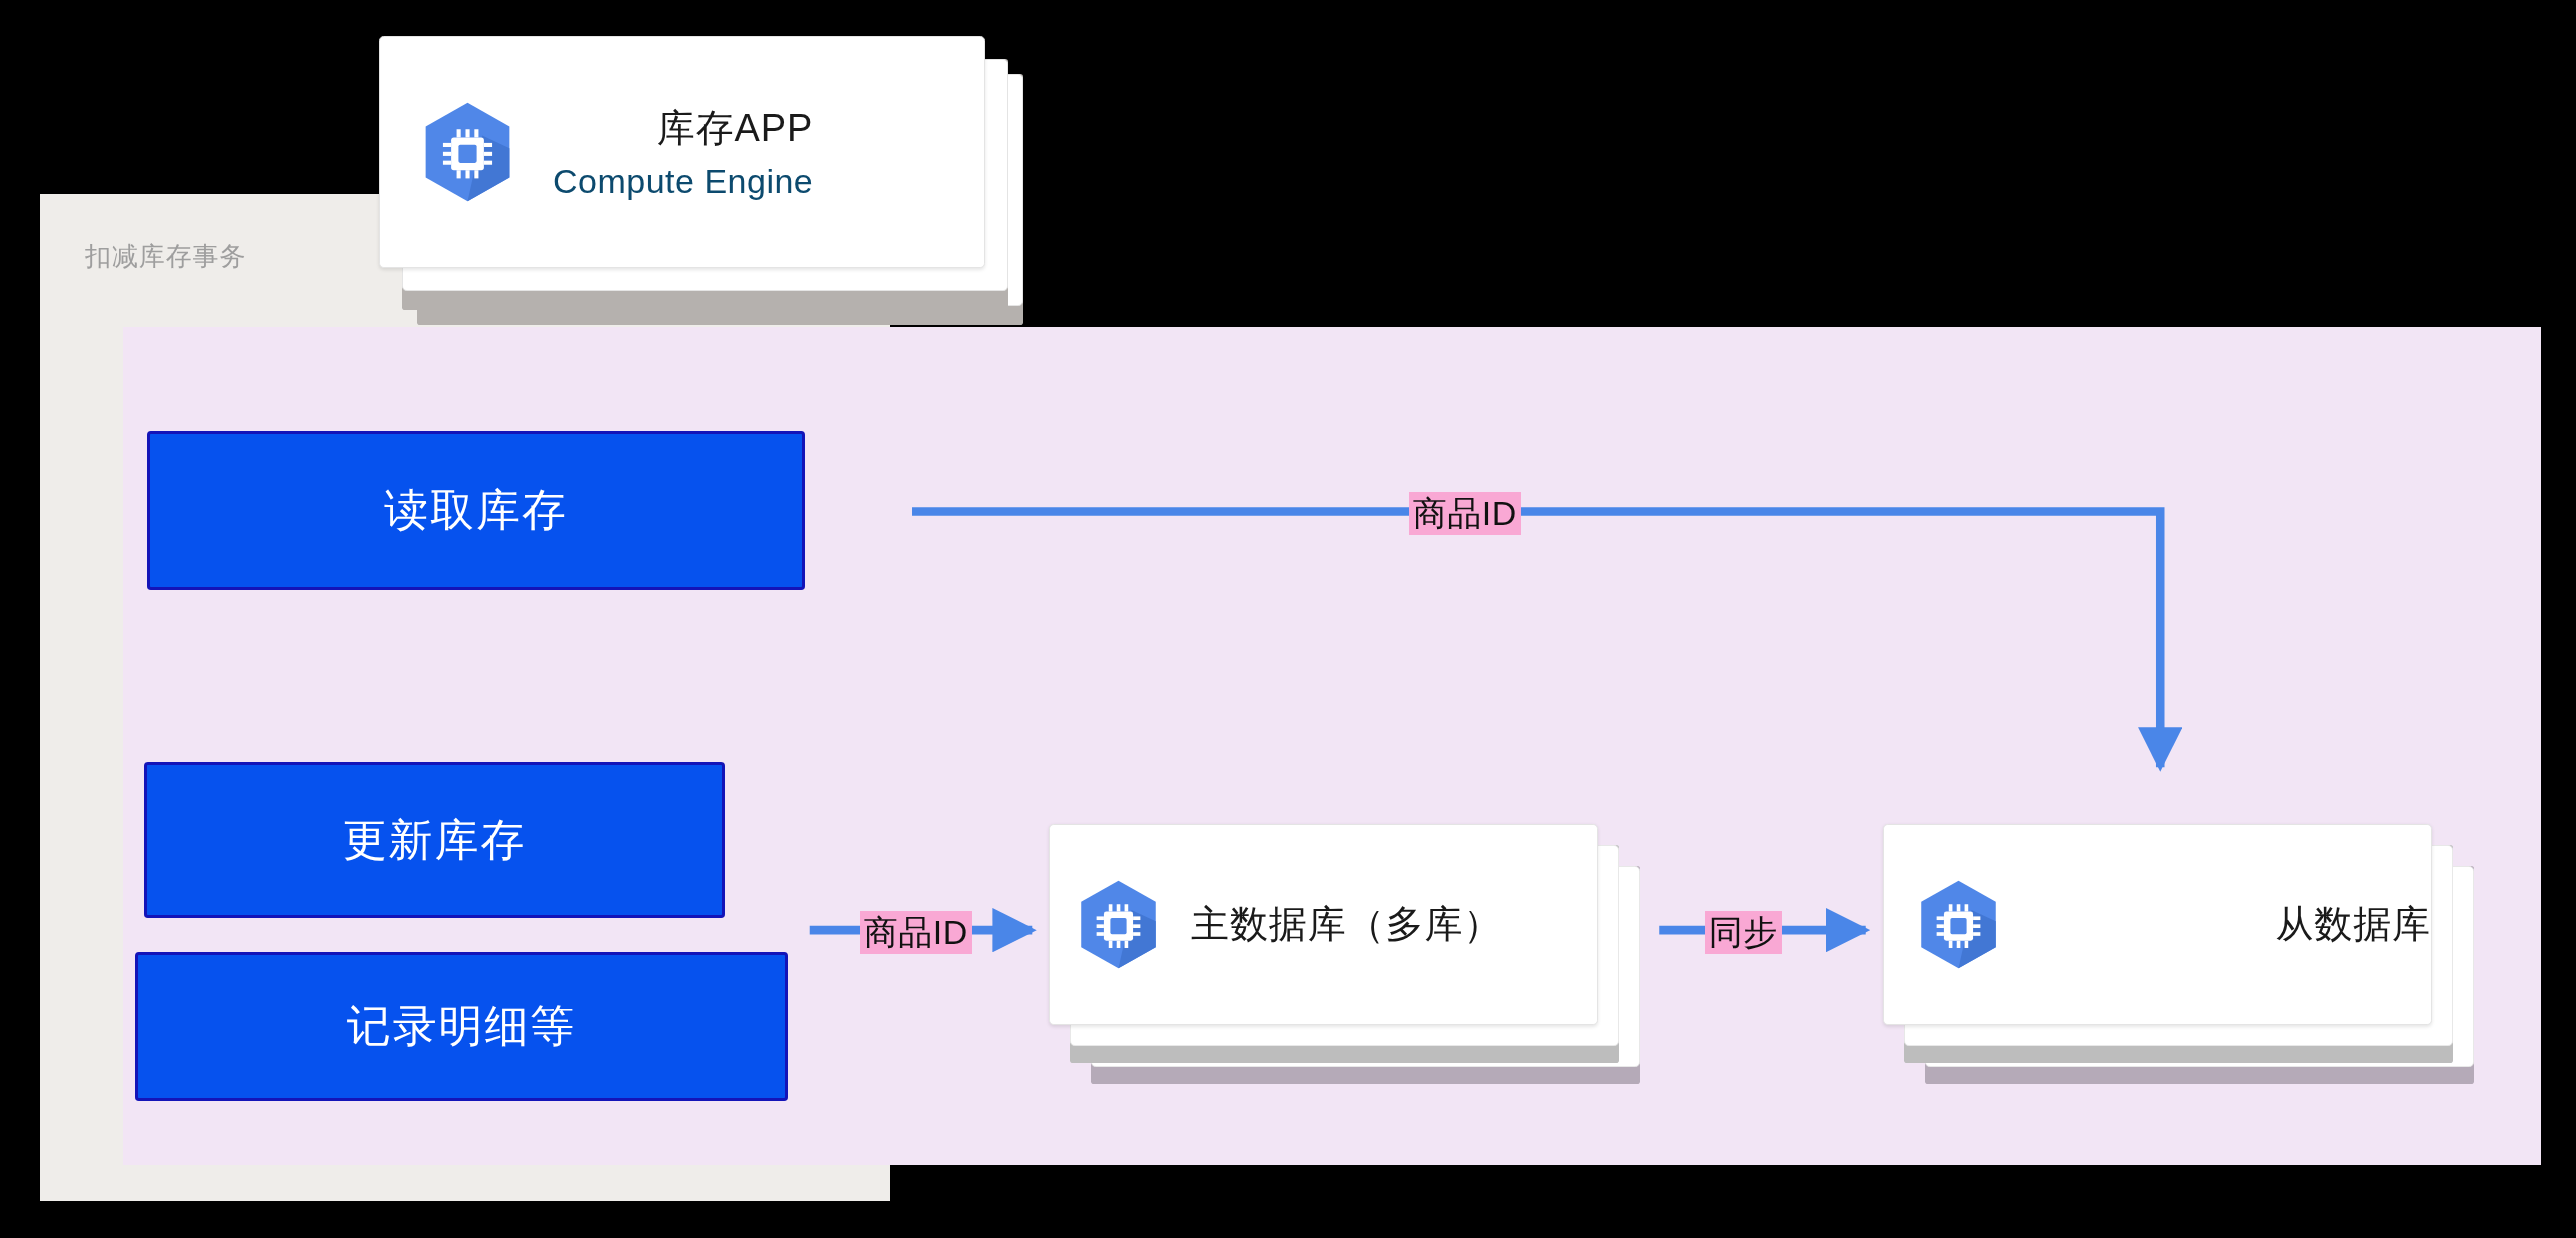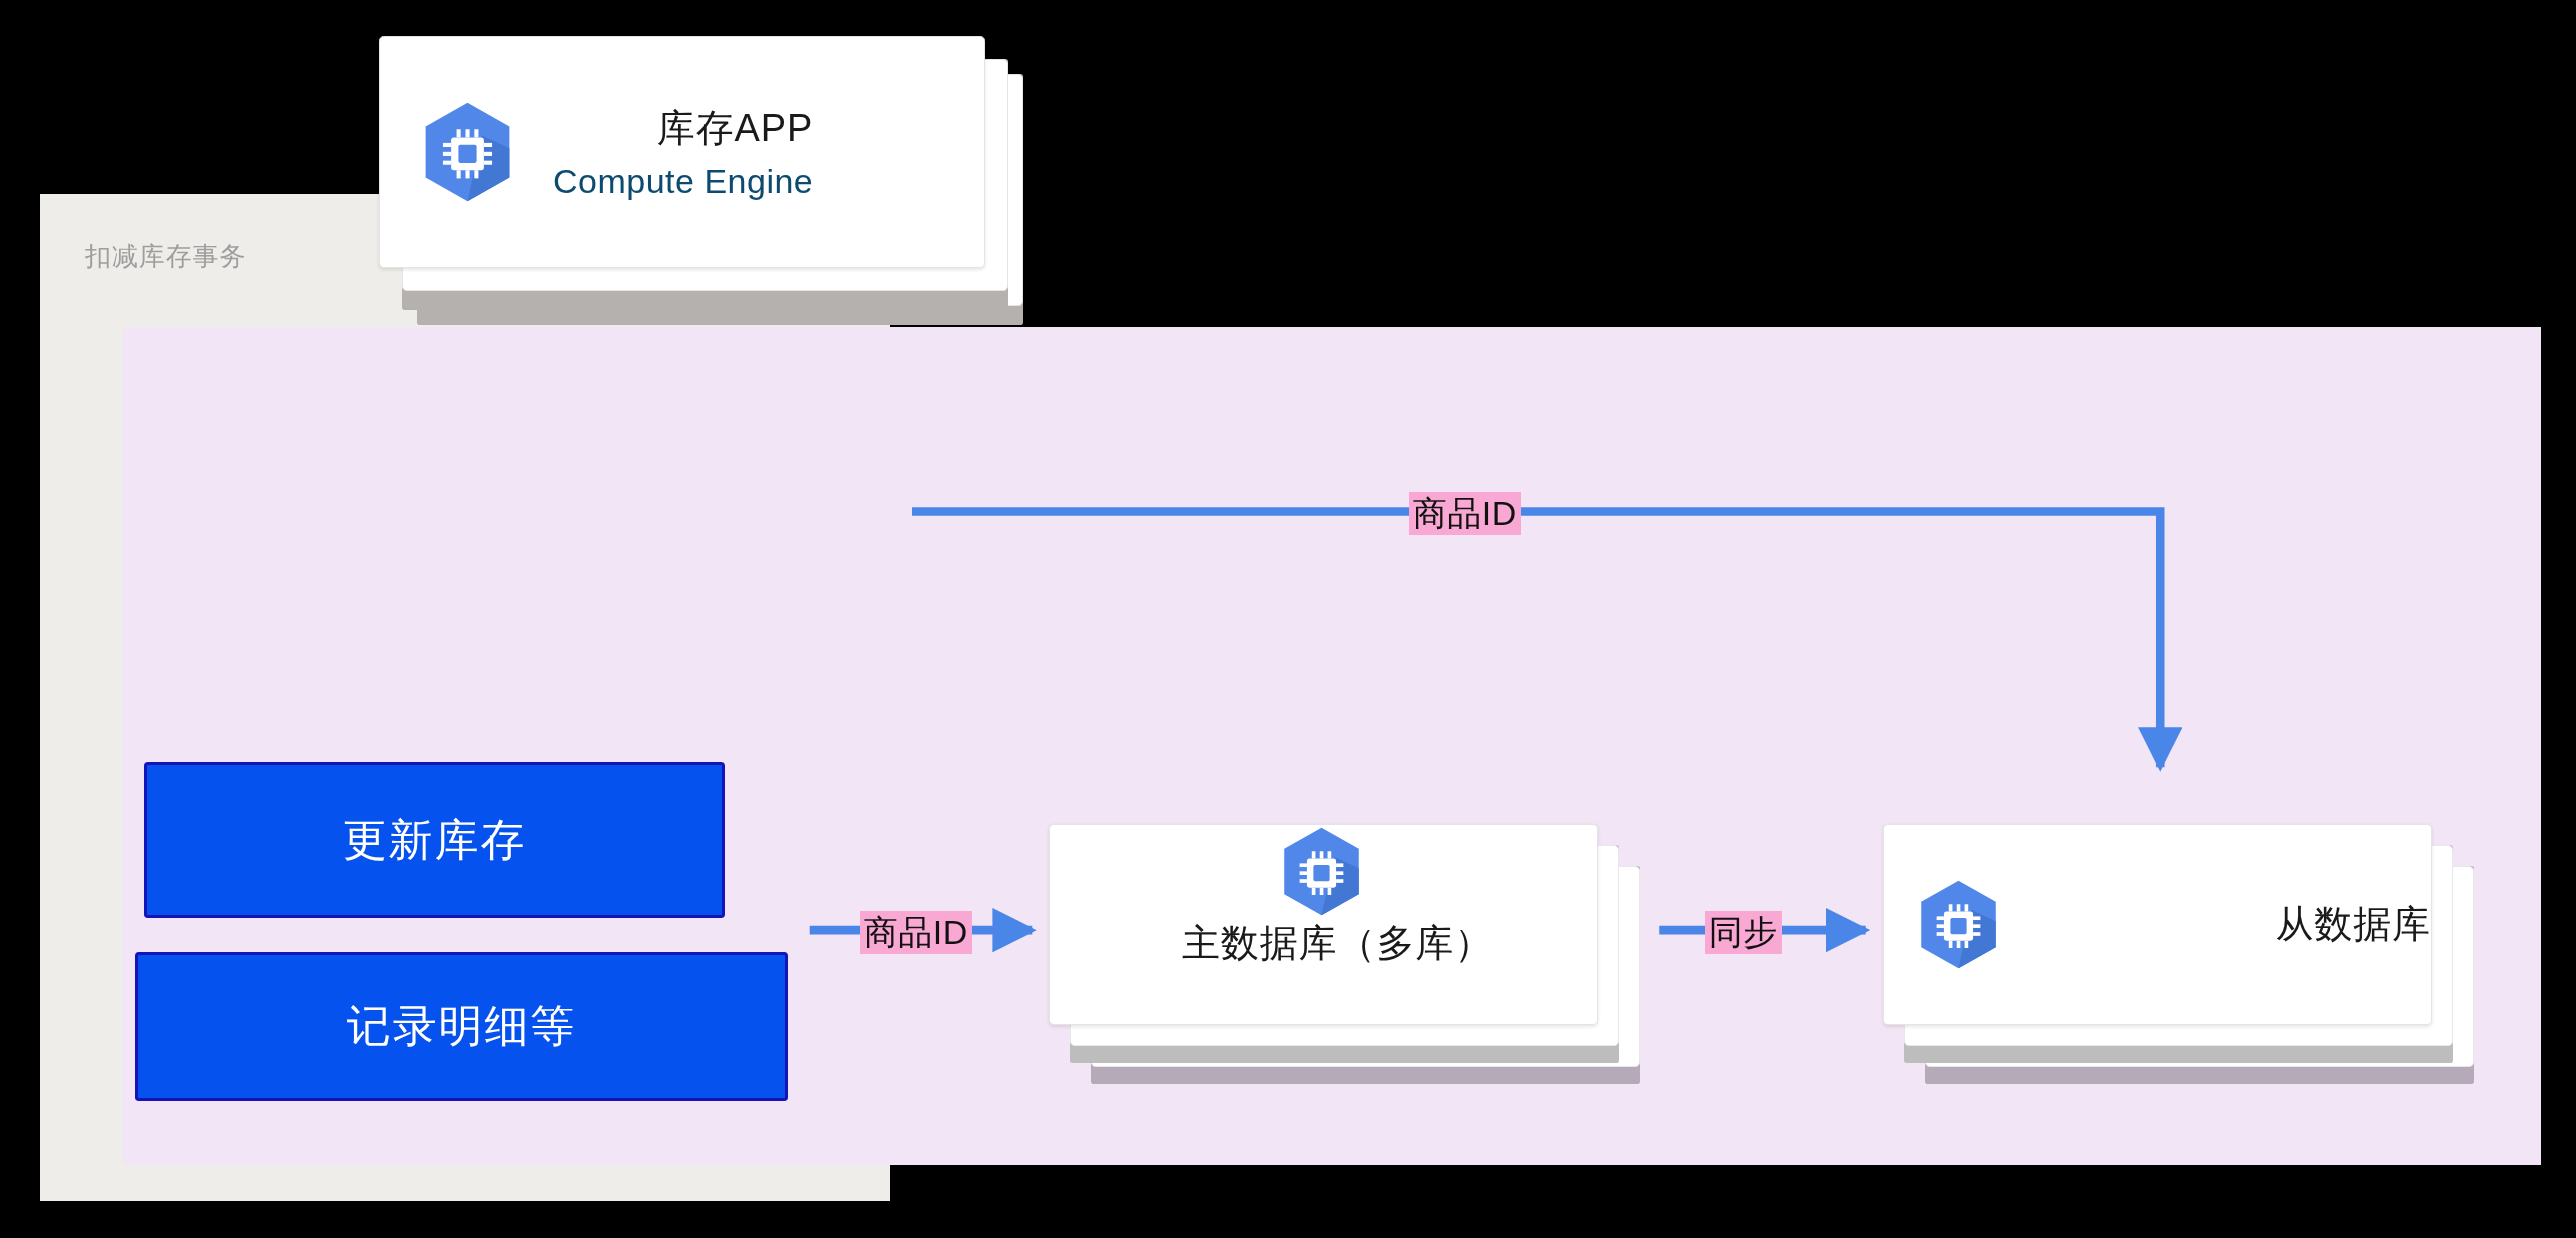--- a/index.html
+++ b/index.html
@@ -125,21 +125,21 @@
   #card-app .paper1{ left: 23px;  top: 23px;  width: 606px; height: 232px; background:#FFFFFF; border:1.9px solid #E4E4E4; }
   #card-app .front { width: 606px; height: 232px; padding-left: 42px; text-align: right; }
   #card-app .node-icon { width: 91px; height: 102px; margin-right: 40px; }
 
   
   #card-master { left: 1049px; top: 824px; width: 606px; height: 246px; }
   #card-master .back2 { left: 42px; top: 42px; width: 549px; height: 218px; background:#B5AAB8; }
   #card-master .back1 { left: 21px; top: 21px; width: 549px; height: 218px; background:#BDBDBD; }
   #card-master .paper2{ left: 42px; top: 42px; width: 549px; height: 201px; background:#FFFFFF; border:1.9px solid #E8E8E8; }
   #card-master .paper1{ left: 21px; top: 21px; width: 549px; height: 201px; background:#FFFFFF; border:1.9px solid #E8E8E8; }
-  #card-master .front { width: 549px; height: 201px; padding-left: 28px; flex-direction: column; }
+  #card-master .front { width: 549px; height: 201px; padding-left: 28px; }
   #card-master .node-icon { width: 81px; height: 93px; margin-right: 32px; }
 
   
   #card-slave { left: 1883px; top: 824px; width: 606px; height: 246px; }
   #card-slave .back2 { left: 42px; top: 42px; width: 549px; height: 218px; background:#B5AAB8; }
   #card-slave .back1 { left: 21px; top: 21px; width: 549px; height: 218px; background:#BDBDBD; }
   #card-slave .paper2{ left: 42px; top: 42px; width: 549px; height: 201px; background:#FFFFFF; border:1.9px solid #E8E8E8; }
   #card-slave .paper1{ left: 21px; top: 21px; width: 549px; height: 201px; background:#FFFFFF; border:1.9px solid #E8E8E8; }
   #card-slave .front { width: 549px; height: 201px; padding-left: 34px; justify-content: space-between; }
   #card-slave .node-icon { width: 81px; height: 93px; margin-right: 44px; }
@@ -188,20 +188,21 @@
       </marker>
     </defs>
 
     <path d="M 963 540 L 2281 540 L 2281 810" fill="none" stroke="#4A86E8" stroke-width="9" marker-end="url(#arrow-down)"></path>
 
     <path d="M 855 982 L 1090 982" fill="none" stroke="#4A86E8" stroke-width="9" marker-end="url(#arrow-right)"></path>
 
     <path d="M 1752 982 L 1970 982" fill="none" stroke="#4A86E8" stroke-width="9" marker-end="url(#arrow-right)"></path>
   </svg>
 
+  <div class="blue-box" id="box-read">读取库存</div>
   <div class="blue-box" id="box-update">更新库存</div>
   <div class="blue-box" id="box-record">记录明细等</div>
 
   <div class="node-card" id="card-app">
     <div class="layer shadow-bar back2"></div>
     <div class="layer paper2"></div>
     <div class="layer shadow-bar back1"></div>
     <div class="layer paper1"></div>
     <div class="front">
       <div class="node-icon">

